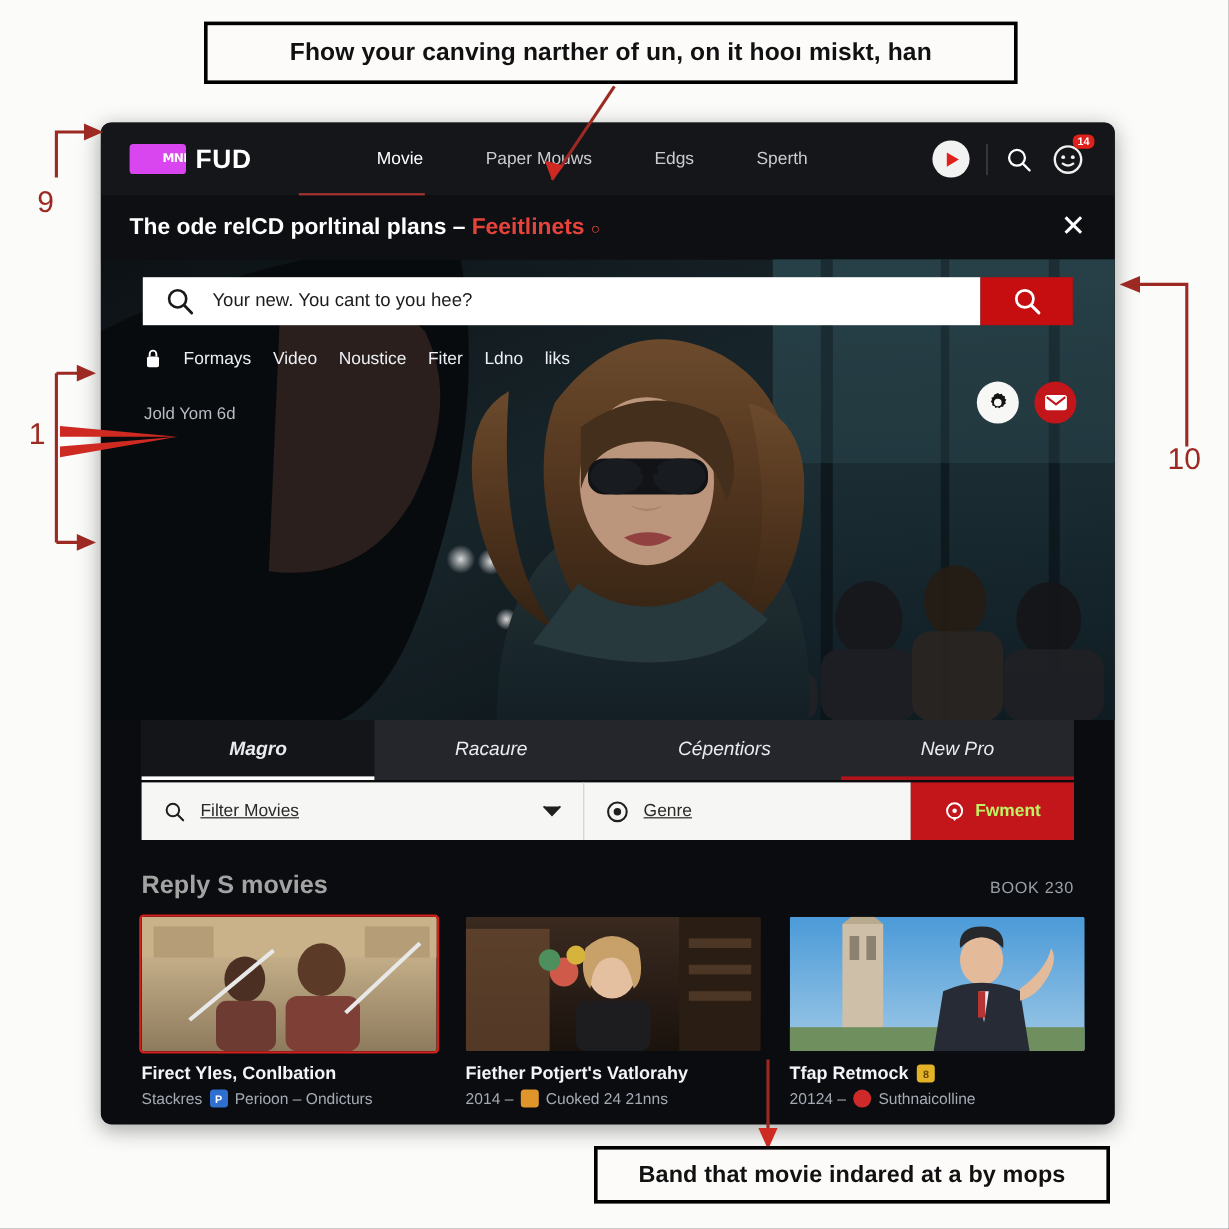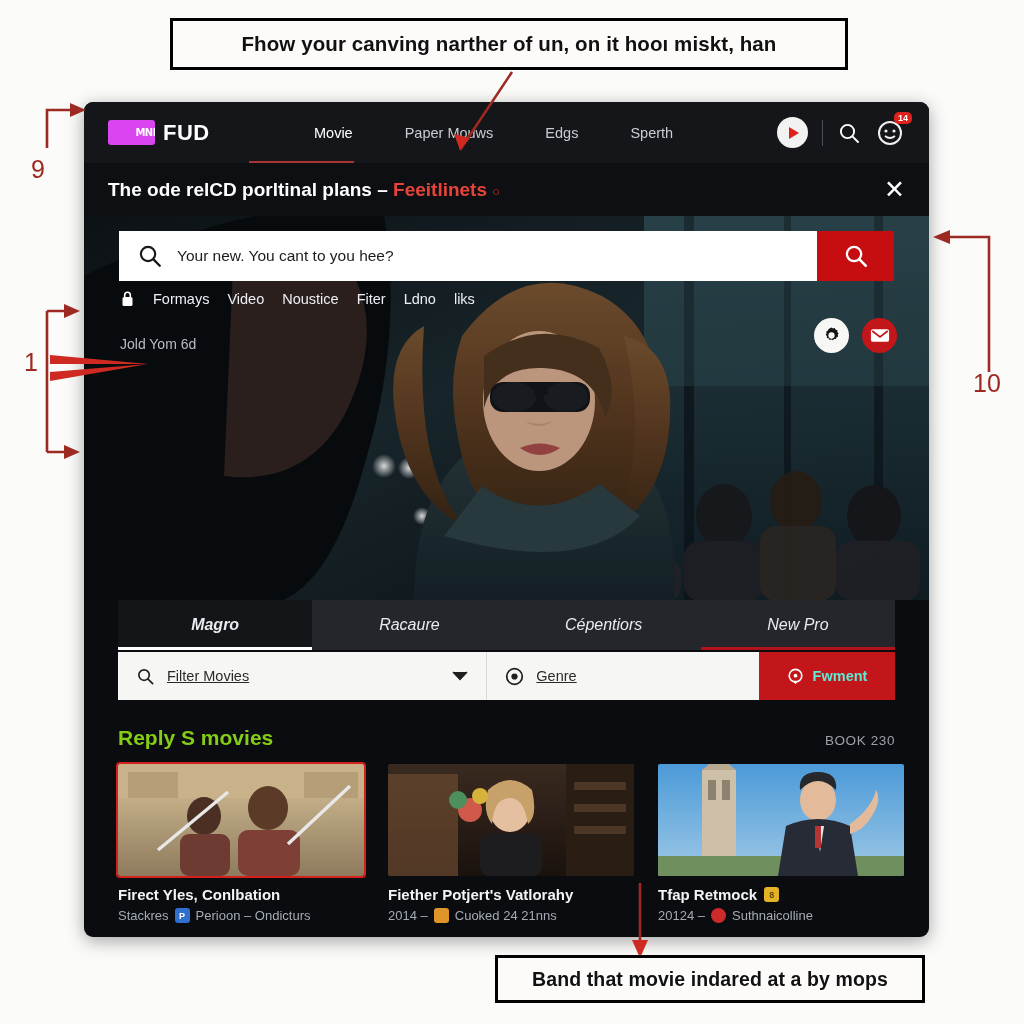--- a/index.html
+++ b/index.html
@@ -92,21 +92,21 @@
   }
   .banner-text { color: #fff; font-size: 19px; font-weight: bold; }
   .banner-accent { color: #e7433b; font-weight: bold; }
   .banner-dot { color: #e7433b; font-size: 13px; }
   .banner-close { margin-left: auto; color: #fff; font-size: 25px; line-height: 1; font-weight: 300; }
 
   
   .hero { position: relative; height: 384px; overflow: hidden; }
   .hero-photo { position: absolute; inset: 0; }
   .hero-search-row {
-    position: absolute; left: 35px; top: 15px; width: 775px; height: 50px;
+    position: absolute; left: 35px; top: 15px; width: 775px; height: 40px;
     display: flex; z-index: 6;
   }
   .hero-search-field {
     flex: 1; background: #fff; display: flex; align-items: center; gap: 14px;
     padding: 0 18px;
   }
   .hero-search-field input {
     border: 0; outline: 0; flex: 1; font-size: 15.5px; color: #1c1c1c;
     font-family: "Liberation Sans", sans-serif; background: transparent;
   }
@@ -143,28 +143,28 @@
   
   .filterrow { display: flex; height: 48px; margin: 2px 34px 0 34px; }
   .filter-cell {
     background: #f6f6f4; display: flex; align-items: center; gap: 12px; padding: 0 18px;
     color: #2a2a2a; font-size: 14.5px; text-decoration: underline;
   }
   .filter-cell.wide { flex: 1.1; }
   .filter-cell.mid { flex: .78; border-left: 1px solid #d9d9d6; }
   .filter-caret { margin-left: auto; }
   .filter-btn {
-    width: 136px; background: #c3161a; color: #5eead4; font-size: 14.5px; font-weight: bold;
+    width: 136px; background: #c3161a; color: #bef264; font-size: 14.5px; font-weight: bold;
     display: flex; align-items: center; justify-content: center; gap: 9px;
   }
 
   
   .content { padding: 26px 34px 0 34px; }
   .content-head { display: flex; align-items: baseline; }
-  .content-title { color: #84cc16; font-size: 21px; font-weight: bold; }
+  .content-title { color: #a3a3a3; font-size: 21px; font-weight: bold; }
   .content-meta { margin-left: auto; color: #9aa0a8; font-size: 13.5px; letter-spacing: .6px; }
   .cards { display: flex; gap: 24px; margin-top: 14px; }
   .card { width: 246px; }
   .card-thumb { height: 112px; border-radius: 2px; overflow: hidden; position: relative; }
   .card.selected .card-thumb { outline: 2px solid #d2201c; outline-offset: 0px; }
   .card-title { color: #f2f4f7; font-size: 15px; font-weight: bold; margin-top: 10px; display: flex; align-items: center; gap: 7px; }
   .card-sub { color: #a4abb4; font-size: 13px; margin-top: 5px; display: flex; align-items: center; gap: 6px; }
   .chip {
     display: inline-flex; align-items: center; justify-content: center;
     width: 15px; height: 15px; border-radius: 3px; font-size: 9px; color: #fff; font-weight: bold;

